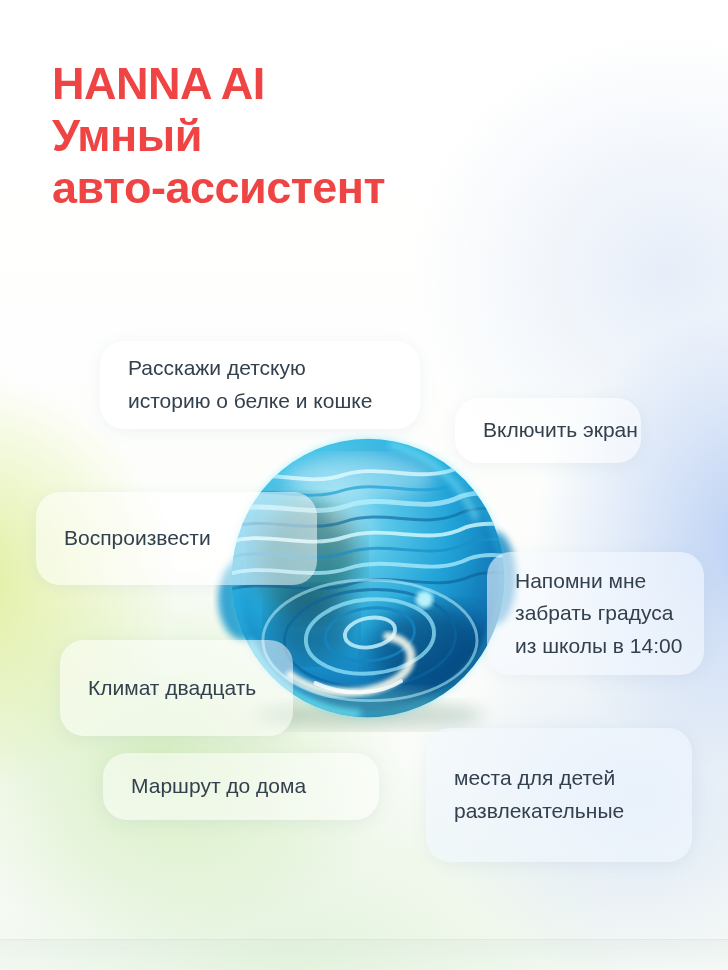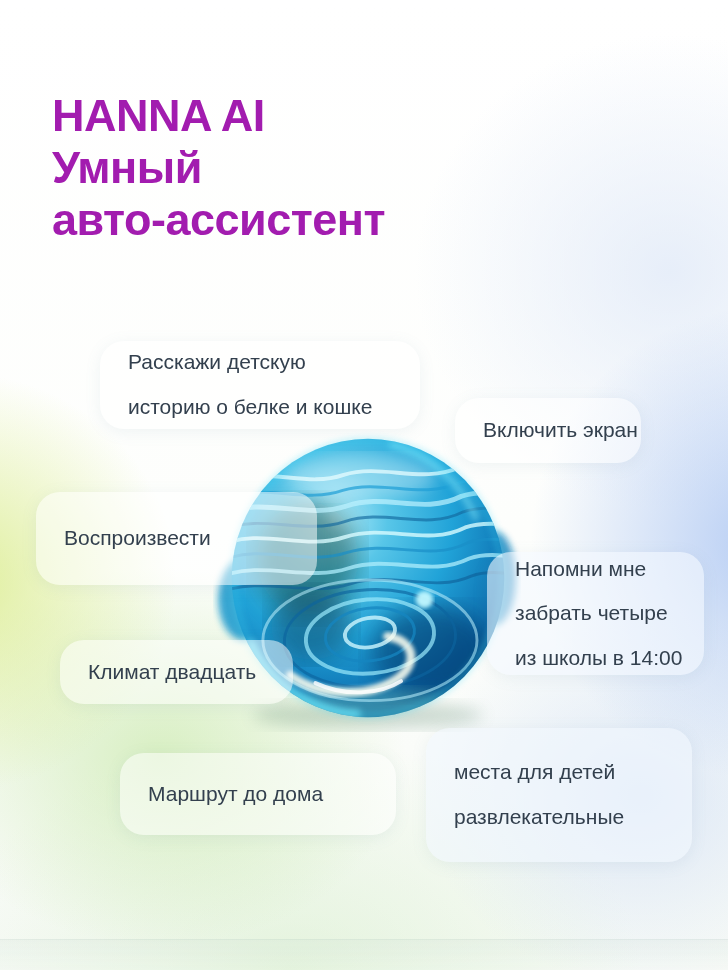--- a/index.html
+++ b/index.html
@@ -19,41 +19,41 @@
       radial-gradient(60% 30% at 40% 100%, rgba(205,235,190,0.45) 0%, rgba(205,235,190,0.0) 80%),
       radial-gradient(50% 35% at 92% 28%, rgba(225,234,248,0.8) 0%, rgba(225,234,248,0.0) 70%),
       linear-gradient(180deg,#ffffff 0%,#fdfefc 55%,#f7faf6 100%);
   }
   .bottom-band{
     position:absolute;left:0;top:939px;width:728px;height:31px;
     border-top:1px solid rgba(150,175,165,0.18);
     background:linear-gradient(180deg,rgba(190,212,202,0.16),rgba(228,240,236,0.06));
   }
   .title-block{
-    position:absolute;left:52px;top:90px;
-    color:#a21caf;font-weight:bold;font-size:45px;line-height:52px;letter-spacing:-0.5px;
+    position:absolute;left:52px;top:58px;
+    color:#ef4444;font-weight:bold;font-size:45px;line-height:52px;letter-spacing:-0.5px;
   }
   .title-block .line{white-space:nowrap;}
   .orb-wrap{position:absolute;left:222px;top:432px;width:292px;height:292px;}
   .bubble{
     position:absolute;
     background:rgba(255,255,255,0.52);
     border-radius:24px;
     box-shadow:0 3px 16px rgba(110,145,165,0.10);
     display:flex;flex-direction:column;justify-content:center;
     padding:12px 28px;box-sizing:border-box;
-    font-size:21px;line-height:1.55;color:#33404e;gap:12px;
+    font-size:21px;line-height:1.55;color:#33404e;
   }
   .bubble .ln{white-space:nowrap;}
   .b-story   {left:100px;top:341px;width:320px;height:88px;}
   .b-screen  {left:455px;top:398px;width:186px;height:65px;}
   .b-music   {left:36px; top:492px;width:281px;height:93px;}
   .b-remind  {left:487px;top:552px;width:217px;height:123px;background:rgba(244,249,255,0.60);}
-  .b-climate {left:60px; top:640px;width:233px;height:64px;}
-  .b-route   {left:120px;top:753px;width:276px;height:82px;}
+  .b-climate {left:60px; top:640px;width:233px;height:96px;}
+  .b-route   {left:103px;top:753px;width:276px;height:67px;}
   .b-find    {left:426px;top:728px;width:266px;height:134px;background:rgba(240,247,253,0.62);}
 </style>
 </head>
 <body>
 
 <div class="bg"></div>
 <div class="bottom-band"></div>
 
 <div class="title-block">
   <div class="line">HANNA AI</div>
@@ -142,21 +142,21 @@
 <div class="bubble b-screen">
   <div class="ln">Включить экран</div>
 </div>
 
 <div class="bubble b-music">
   <div class="ln">Воспроизвести</div>
 </div>
 
 <div class="bubble b-remind">
   <div class="ln">Напомни мне</div>
-  <div class="ln">забрать четыре</div>
+  <div class="ln">забрать градуса</div>
   <div class="ln">из школы в 14:00</div>
 </div>
 
 <div class="bubble b-climate">
   <div class="ln">Климат двадцать</div>
 </div>
 
 <div class="bubble b-route">
   <div class="ln">Маршрут до дома</div>
 </div>

